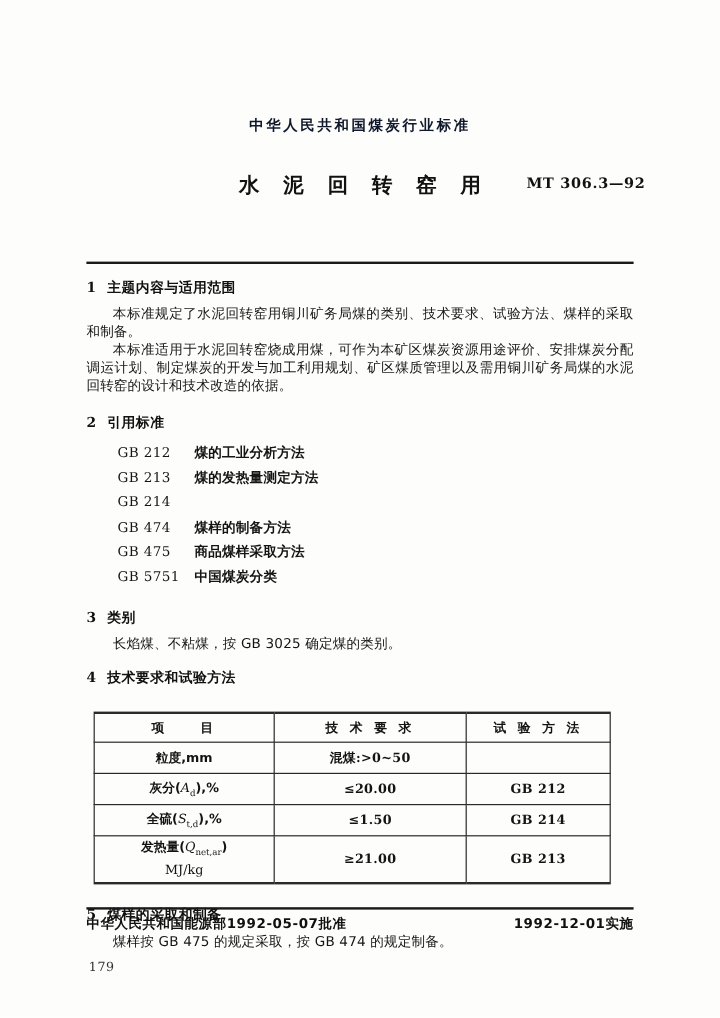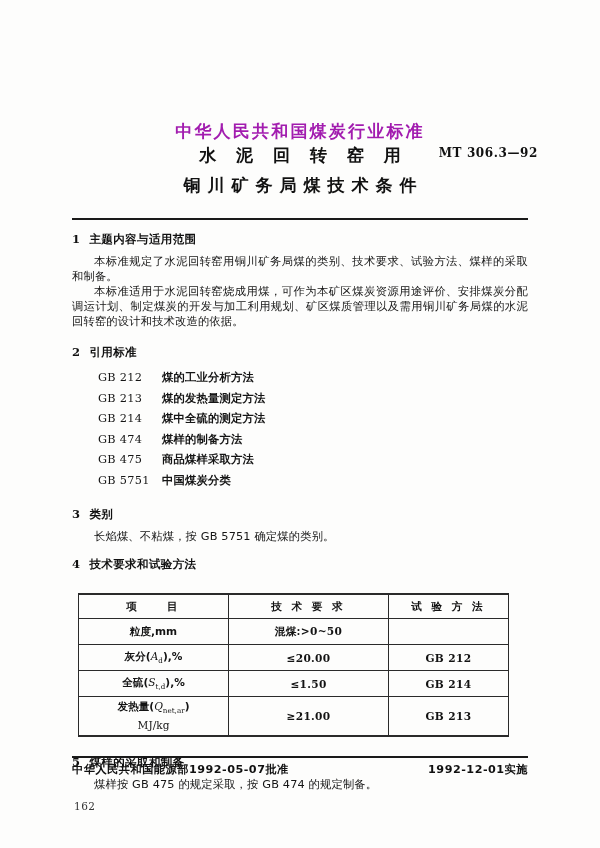--- a/index.html
+++ b/index.html
@@ -25,25 +25,24 @@
   }
 
   
   .masthead {
     position: absolute;
     left: 0; top: 96px;
     width: 600px;
     text-align: center;
   }
   .org-line {
-    font-size: 17px;
+    font-size: 12px;
     font-weight: bold;
     letter-spacing: 2.2px;
-    color: #a21caf;
-    margin-top: 24px;
+    color: #0f172a;
   }
   .title-wrap {
     position: absolute;
     left: 0; top: 140px;
     width: 600px;
   }
   .doc-title {
     text-align: center;
     font-size: 17px;
     font-weight: bold;
@@ -229,21 +228,20 @@
 <body>
 
 <div class="page">
 
   <div class="masthead">
     <div class="org-line">中华人民共和国煤炭行业标准</div>
   </div>
 
   <div class="title-wrap">
     <div class="doc-title">水 泥 回 转 窑 用</div>
-    <div class="doc-title">铜川矿务局煤技术条件</div>
     <div class="std-number">MT 306.3—92</div>
   </div>
 
   <div class="rule-top"></div>
 
   <div class="body">
 
     <div class="sec-head">
       <span class="sec-num">1</span>
       <span>主题内容与适用范围</span>
@@ -261,21 +259,20 @@
       <li class="ref-item">
         <span class="ref-code">GB 212</span>
         <span class="ref-name">煤的工业分析方法</span>
       </li>
       <li class="ref-item">
         <span class="ref-code">GB 213</span>
         <span class="ref-name">煤的发热量测定方法</span>
       </li>
       <li class="ref-item">
         <span class="ref-code">GB 214</span>
-        <span class="ref-name">煤中全硫的测定方法</span>
       </li>
       <li class="ref-item">
         <span class="ref-code">GB 474</span>
         <span class="ref-name">煤样的制备方法</span>
       </li>
       <li class="ref-item">
         <span class="ref-code">GB 475</span>
         <span class="ref-name">商品煤样采取方法</span>
       </li>
       <li class="ref-item">
@@ -283,21 +280,21 @@
         <span class="ref-name">中国煤炭分类</span>
       </li>
     </ul>
 
     <div class="gap-md"></div>
 
     <div class="sec-head">
       <span class="sec-num">3</span>
       <span>类别</span>
     </div>
-    <p class="para indent">长焰煤、不粘煤，按 GB 5751 确定煤的类别。</p>
+    <p class="para indent">长焰煤、不粘煤，按 GB 3025 确定煤的类别。</p>
 
     <div class="gap-sm"></div>
 
     <div class="sec-head">
       <span class="sec-num">4</span>
       <span>技术要求和试验方法</span>
     </div>
 
     <table class="spec-table">
       <colgroup>
@@ -351,15 +348,15 @@
       <span>煤样的采取和制备</span>
     </div>
     <p class="para indent">煤样按 GB 475 的规定采取，按 GB 474 的规定制备。</p>
   </div>
 
   <div class="rule-bottom"></div>
   <div class="footer">
     <span class="approve">中华人民共和国能源部1992-05-07批准</span>
     <span class="effective">1992-12-01实施</span>
   </div>
-  <div class="page-num">162</div>
+  <div class="page-num">179</div>
 
 </div>
 
 </body></html>

